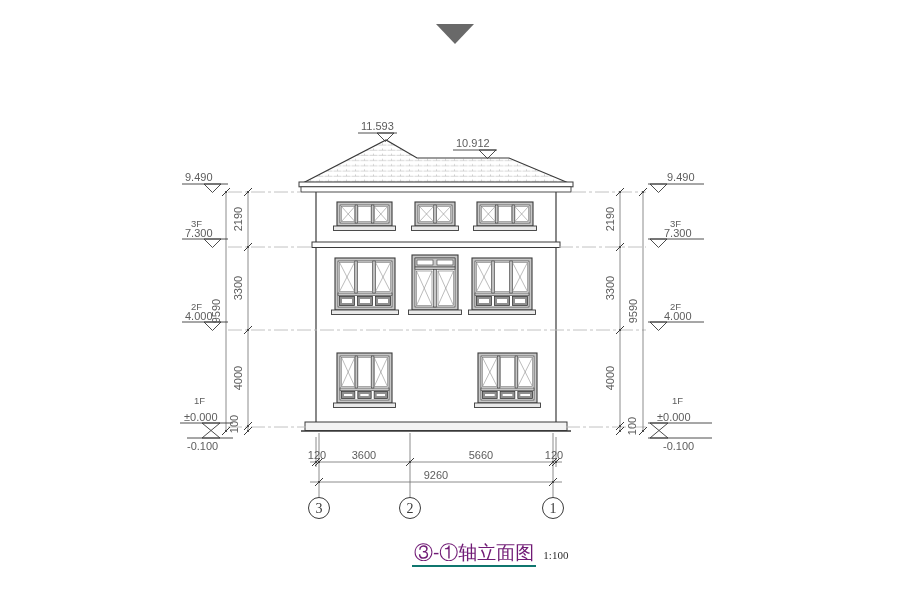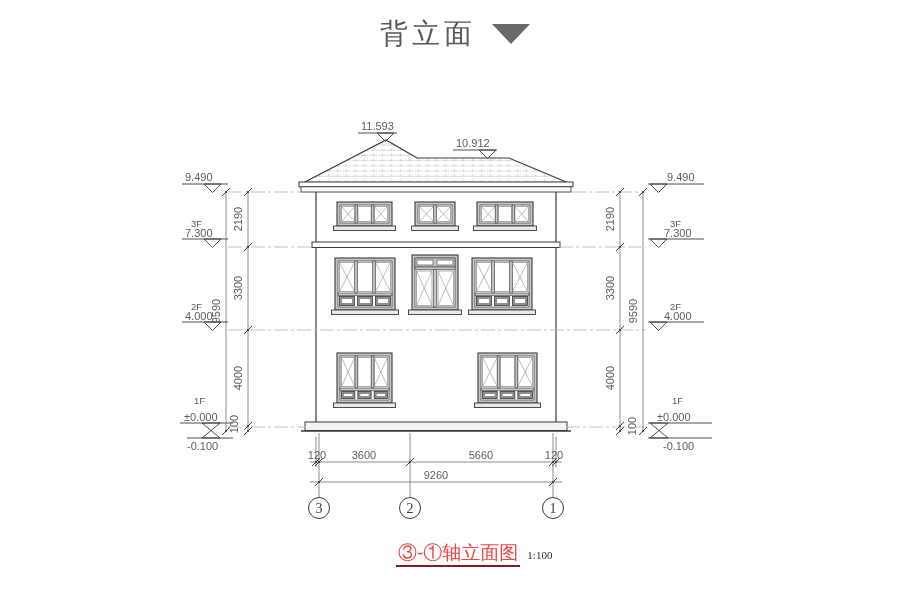--- a/index.html
+++ b/index.html
@@ -5,34 +5,33 @@
   html,body{margin:0;padding:0;}
   .page{position:relative;width:910px;height:616px;background:#ffffff;overflow:hidden;
         font-family:"Liberation Sans",sans-serif;}
   .title-row{position:absolute;top:12px;left:0;width:100%;height:44px;
              display:flex;justify-content:center;align-items:center;gap:16px;}
   .title-text{font-size:28px;letter-spacing:4px;color:#585858;}
   .tri{width:0;height:0;border-left:19px solid transparent;border-right:19px solid transparent;
        border-top:20px solid #696969;cursor:pointer;}
   svg.draw{position:absolute;left:0;top:0;}
   .caption{position:absolute;top:540px;left:396px;white-space:nowrap;}
-  .cap-main{font-size:19px;color:#ef4444;border-bottom:2px solid #7f1d1d;padding:0 2px 2px 2px;}
+  .cap-main{font-size:19px;color:#701a75;border-bottom:2px solid #0f766e;padding:0 2px 2px 2px;margin-left:16px;}
   .cap-scale{font-size:11px;color:#2d2d2d;font-family:"Liberation Serif",serif;margin-left:7px;}
   text{font-family:"Liberation Sans",sans-serif;fill:#5d5d5d;}
   .dimtxt{font-size:11px;}
   .flrtxt{font-size:9.5px;}
   .axisnum{font-size:14px;font-family:"Liberation Serif",serif;fill:#3a3a3a;}
 </style>
 </head>
 <body>
 
 <div class="page">
 
   <div class="title-row">
-    <span class="title-text">背立面</span>
     <span class="tri"></span>
   </div>
 
   <svg class="draw" width="910" height="616" viewBox="0 0 910 616">
     <defs>
       <pattern id="tiles" width="9" height="5.2" patternUnits="userSpaceOnUse">
         <path d="M0.5 4.6 H8.5" stroke="#c2c2c2" stroke-width="0.7" fill="none"></path>
         <path d="M4.5 4.6 V2.9" stroke="#c2c2c2" stroke-width="0.7" fill="none"></path>
       </pattern>
     </defs>

